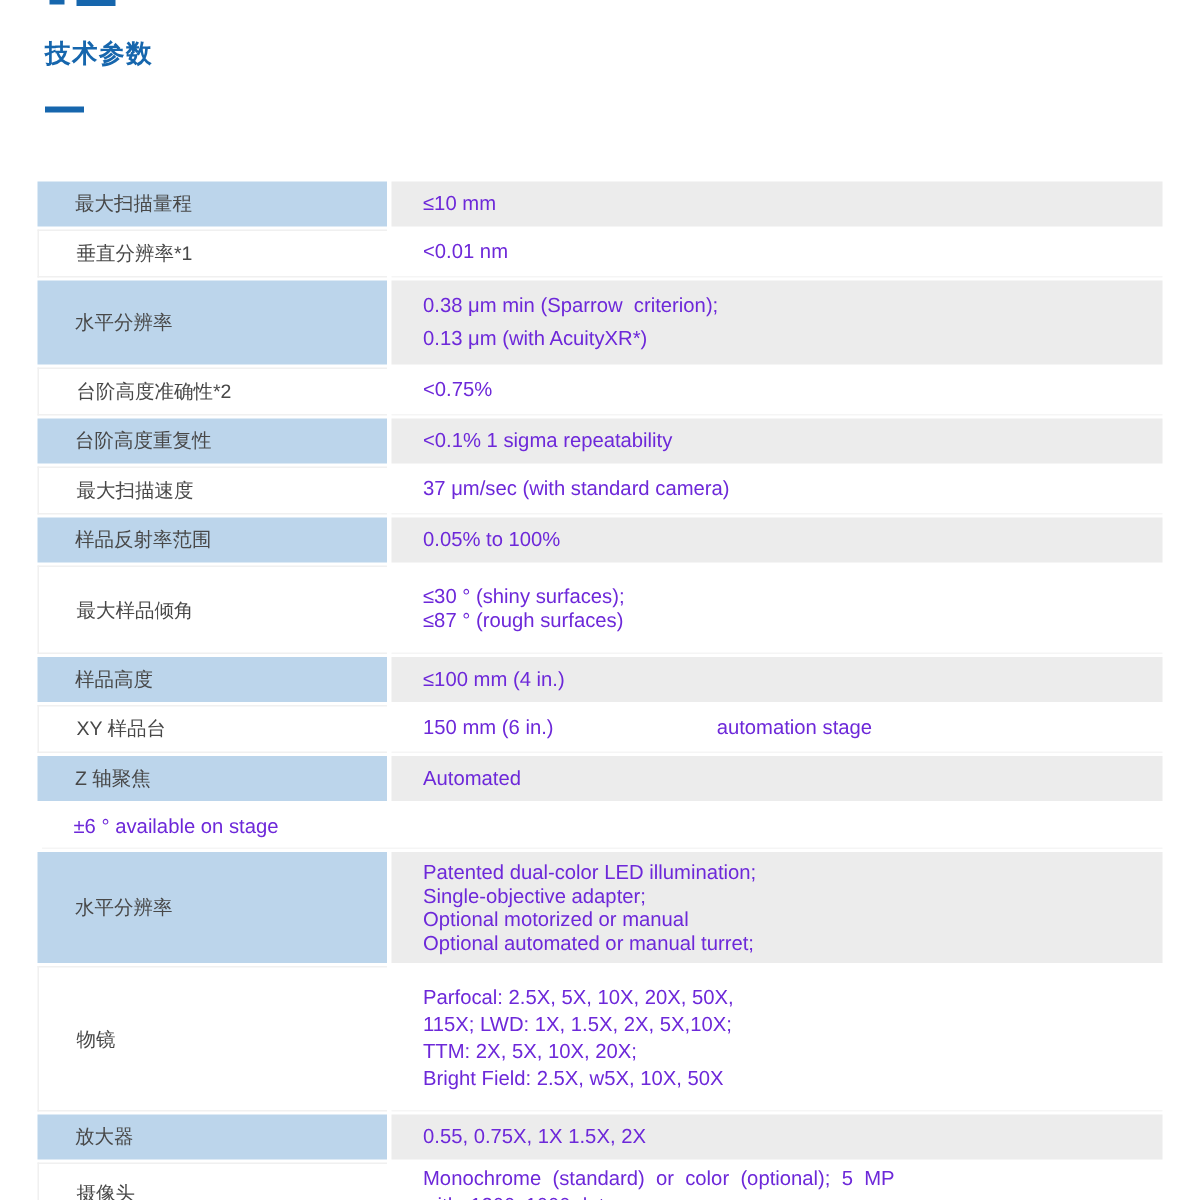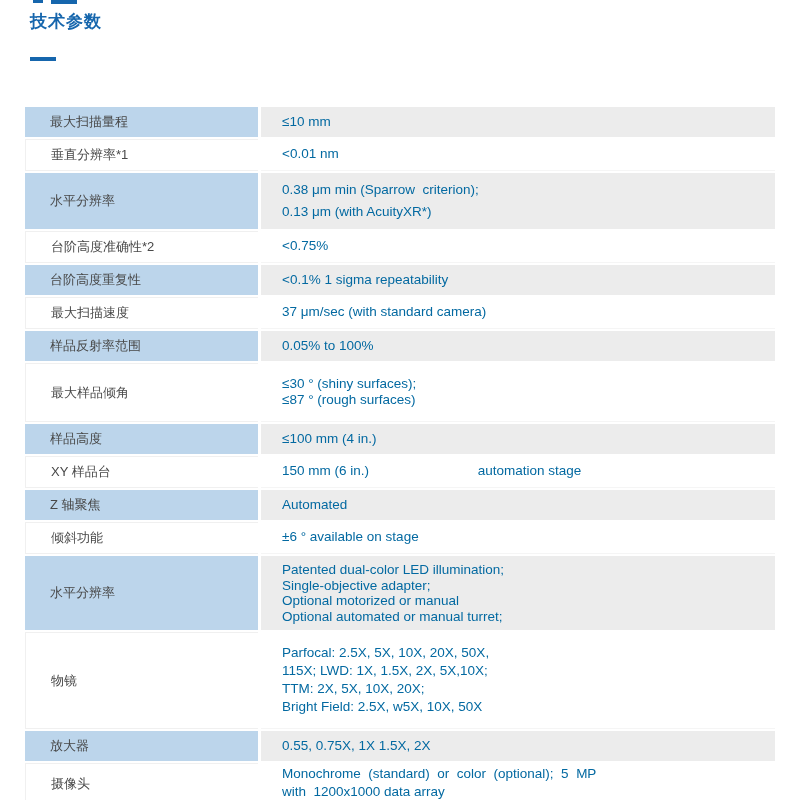--- a/index.html
+++ b/index.html
@@ -8,30 +8,30 @@
   :root{
     --accent:#1666ad;
     --label-blue:#bcd5eb;
     --value-gray:#ececec;
     --text:#4d4d4d;
   }
   .frag { position:absolute; top:0; background:var(--accent); }
   .frag-a { left:33px; width:10px; height:3px; }
   .frag-b { left:51px; width:26px; height:4px; }
 
-  .header { padding:10px 0 0 30px; }
+  .header { padding:24px 0 0 30px; }
   .section-title { font-size:17px; font-weight:bold; color:var(--accent); letter-spacing:1px; }
   .title-underline { width:26px; height:4px; background:var(--accent); margin-top:24px; }
 
   .spec-table { margin:46px 25px 0 25px; width:750px; }
   .row { display:flex; margin-bottom:2px; }
   .cell { padding:6px 27px; font-size:13px; color:var(--text); }
   .label { width:233px; flex:0 0 233px; padding-left:25px; display:flex; align-items:center;
            color:#484848; }
-  .value { flex:1; margin-left:3px; padding-left:21px; font-size:13.5px; color:#0369a1; }
+  .value { flex:1; margin-left:3px; padding-left:21px; font-size:13.5px; color:#6d28d9; }
   .vline { line-height:17px; white-space:pre-wrap; }
 
   .row:nth-child(odd) .label { background:var(--label-blue); }
   .row:nth-child(odd) .value { background:var(--value-gray); }
   .row:nth-child(even) .label { background:#ffffff; border:1px solid #f0f0f0; border-right:none; }
   .row:nth-child(even) .value { background:#ffffff; border-bottom:1px solid #f5f5f5; }
 
   .row:nth-child(3) .vline  { line-height:22px; }
   .row:nth-child(8) .cell   { padding-top:13px; padding-bottom:13px; }
   .row:nth-child(8) .vline  { line-height:16px; }
@@ -126,21 +126,20 @@
   </div>
 
   <div class="row">
     <div class="cell label">Z 轴聚焦</div>
     <div class="cell value">
         <div class="vline">Automated</div>
       </div>
   </div>
 
   <div class="row">
-    <div class="cell label">倾斜功能</div>
     <div class="cell value">
         <div class="vline">±6 ° available on stage</div>
       </div>
   </div>
 
   <div class="row">
     <div class="cell label">水平分辨率</div>
     <div class="cell value">
         <div class="vline">Patented dual-color LED illumination;</div>
         <div class="vline">Single-objective adapter;</div>

